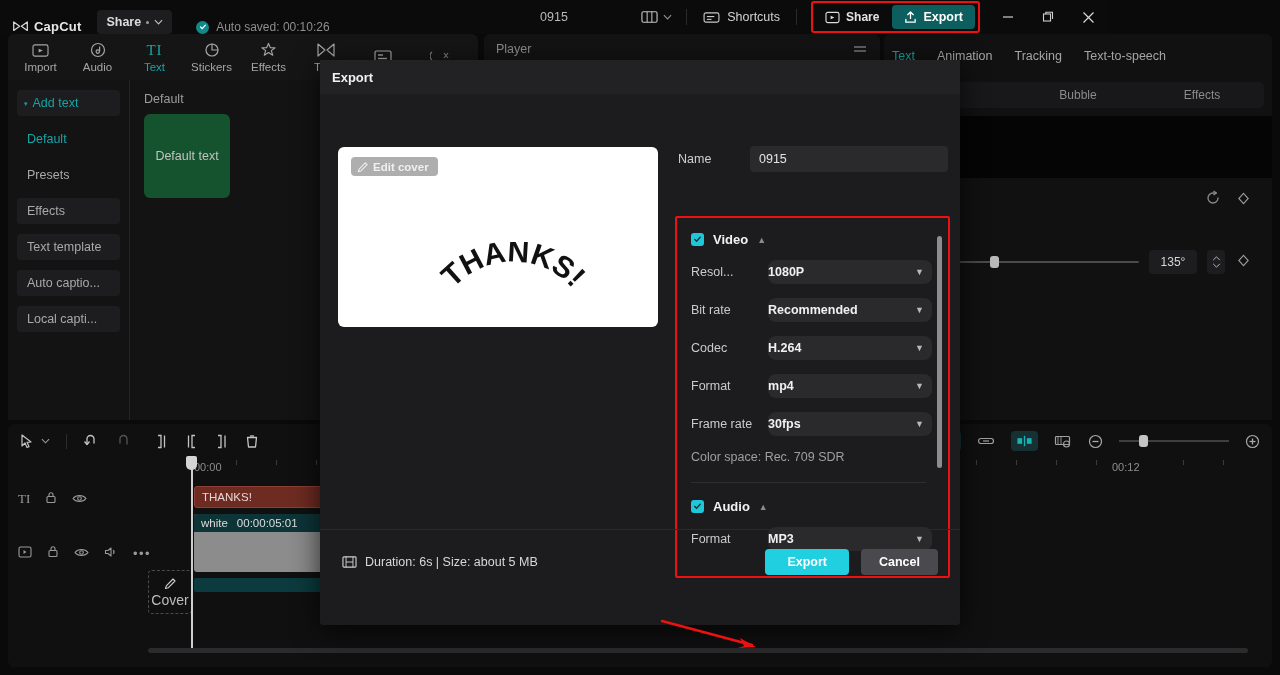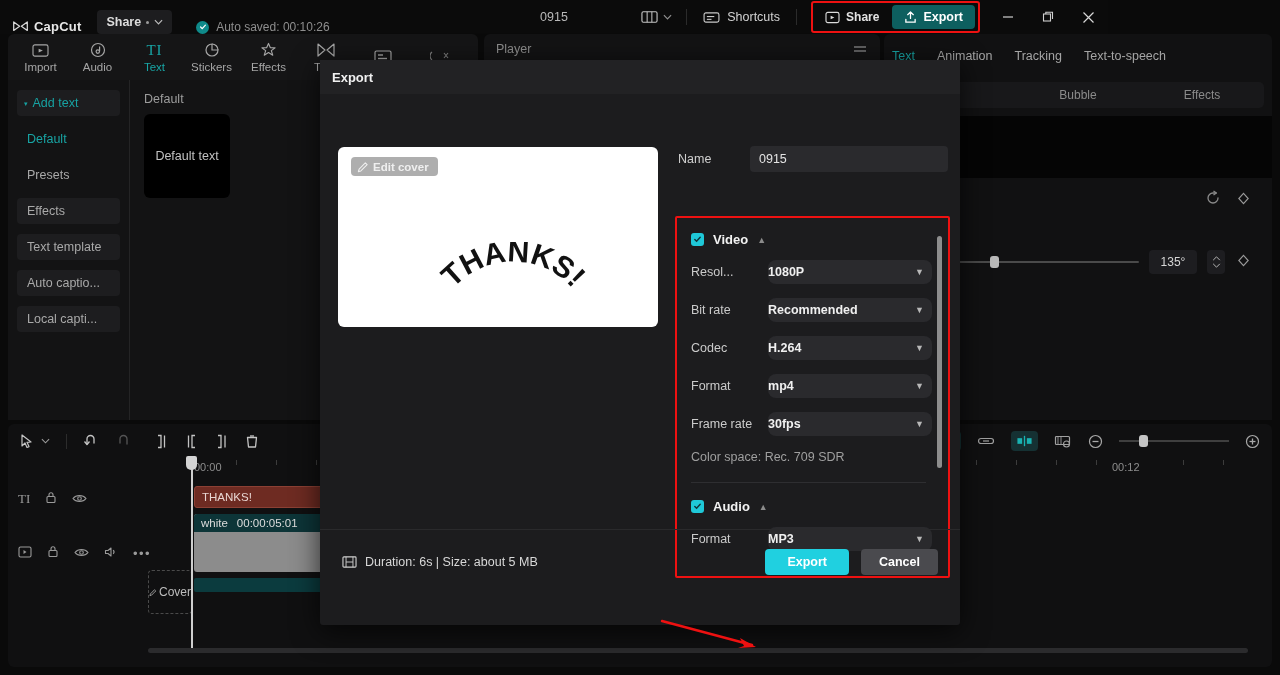--- a/index.html
+++ b/index.html
@@ -80,21 +80,21 @@
     font-size: 12.5px; color: #a9a9a9;
   }
   .side-item.box { background: #1d1d1f; }
   .side-item.addtext { color: #17a2a2; font-weight: 400; gap: 5px; padding-left: 7px; }
   .side-item.sel { color: #18a5a5; }
   .caret-s { font-size: 7px; line-height: 1; }
   .sidediv { width: 1px; background: #242425; }
   .preslist { flex: 1; padding: 12px 0 0 14px; }
   .preslist .grp-label { font-size: 12.5px; color: #9d9d9d; margin-bottom: 8px; }
   .pres-card {
-    width: 86px; height: 84px; background: #000000; border-radius: 6px;
+    width: 86px; height: 84px; background: #14532d; border-radius: 6px;
     display: flex; align-items: center; justify-content: center;
     font-size: 12.5px; color: #c2c2c2;
   }
 
   
   .player {
     position: absolute; left: 484px; top: 34px; width: 396px; height: 386px;
     background: #131314; border-radius: 6px 6px 0 0;
   }
   .player-hdr { display: flex; align-items: center; height: 30px; padding: 0 12px; }
@@ -143,22 +143,22 @@
   .zoom-track { width: 110px; height: 2px; background: #3f3f3f; position: relative; }
   .zoom-track .zknob { position: absolute; left: 18%; top: -5px; width: 9px; height: 12px; border-radius: 3px; background: #c4c4c4; }
   .ruler { position: absolute; left: 0; top: 34px; width: 100%; height: 20px; }
   .ruler .r-lbl { position: absolute; font-size: 11px; color: #8d8d8d; top: 3px; }
   .ruler .r-tick { position: absolute; top: 2px; width: 1px; height: 5px; background: #3c3c3c; }
   .tracks { position: absolute; left: 0; top: 54px; width: 100%; bottom: 10px; }
   .trk-head { position: absolute; left: 10px; width: 120px; display: flex; align-items: center; gap: 15px; color: #9a9a9a; }
   .cover-btn {
     position: absolute; left: 140px; top: 92px; width: 44px; height: 44px;
     border: 1px dashed #4a4a4a; border-radius: 4px;
-    display: flex; flex-direction: row; align-items: center; justify-content: center;
-    gap: 2px; font-size: 12px; color: #bdbdbd;
+    display: flex; flex-direction: column; align-items: center; justify-content: center;
+    gap: 2px; font-size: 14px; color: #bdbdbd;
   }
   .playhead { position: absolute; left: 183px; top: -20px; bottom: 8px; width: 1.5px; background: #cfcfcf; }
   .playhead .ph-cap { position: absolute; top: -2px; left: -5px; width: 11px; height: 14px; background: #d4d4d4; border-radius: 2px 2px 5px 5px; }
   .clip-text {
     position: absolute; left: 186px; top: 8px; width: 386px; height: 22px;
     background: #6e2b22; border: 1px solid #8c4034; border-radius: 3px;
     display: flex; align-items: center; padding-left: 7px;
     font-size: 11.5px; color: #e8d6d2;
   }
   .clip-video {

